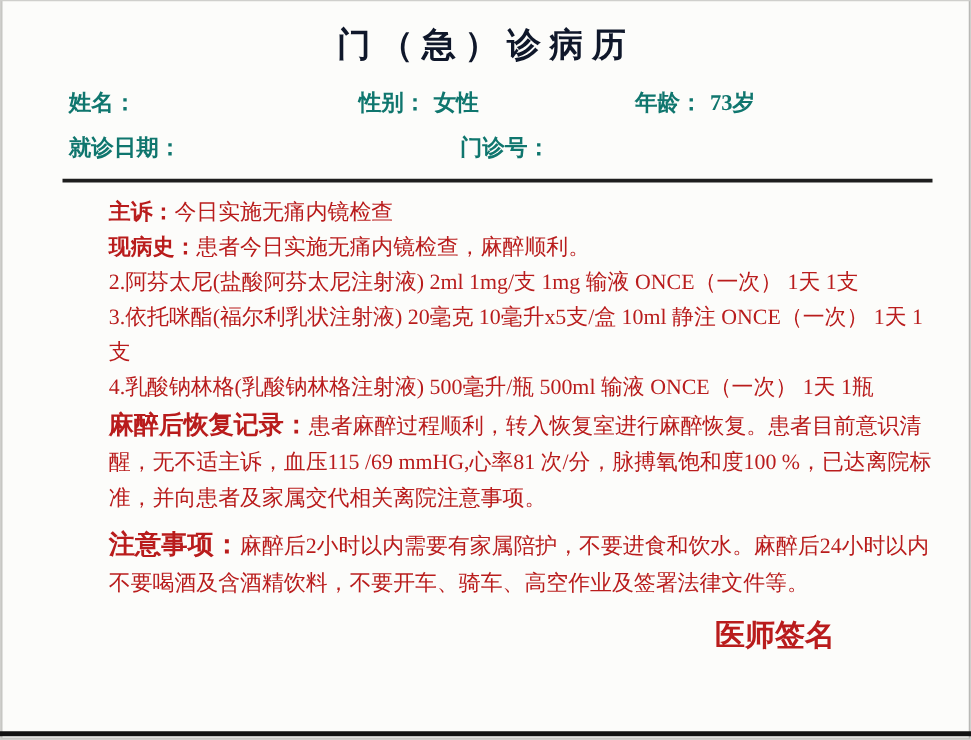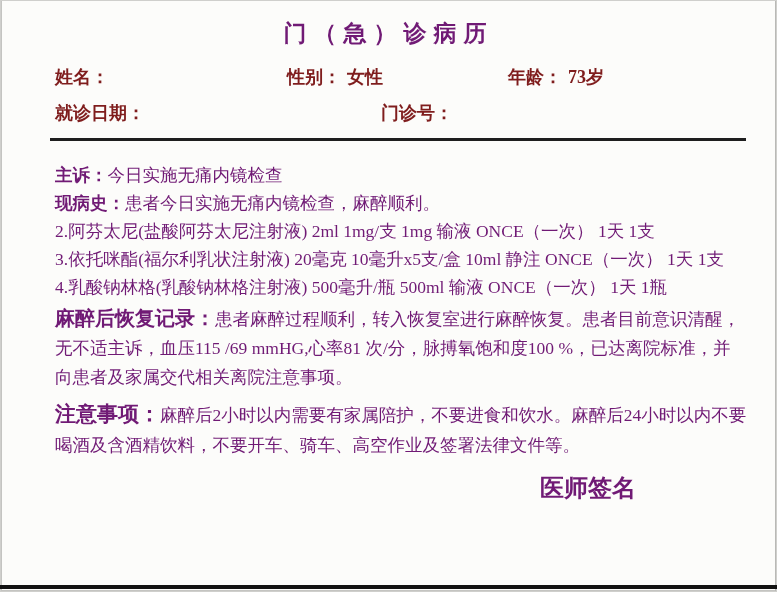--- a/index.html
+++ b/index.html
@@ -15,54 +15,53 @@
     background: #fcfcfa;
     color: #1b1b1b;
     font-family: "Liberation Serif", "DejaVu Serif", serif;
     box-sizing: border-box;
     overflow: hidden;
     box-shadow: inset 0 0 0 1px #cfcfcc, inset -2px 0 0 #b9b9b6, inset 2px -2px 0 #c4c4c1;
   }
   .title {
     margin: 18px 0 0 0;
     text-align: center;
-    font-size: 23px;
+    font-size: 27px;
     font-weight: bold;
     letter-spacing: 7px;
-    color: #701a75;
+    color: #0f172a;
   }
   .hdr-row {
     display: flex;
     padding-left: 55px;
-    padding-right: 51px;
+    padding-right: 64px;
     font-size: 18px;
     font-weight: bold;
-    color: #7f1d1d;
+    color: #0f766e;
   }
   .hdr-row.row1 { margin-top: 16px; }
   .hdr-row.row2 { margin-top: 12px; }
   .hdr-field { white-space: nowrap; }
   .hf-name   { flex: 0 0 232px; }
   .hf-gender { flex: 0 0 221px; }
   .hf-age    { flex: 1 1 auto; }
   .hf-opno   { flex: 0 0 345px; }
   .hf-date   { flex: 1 1 auto; }
   .hdr-value { font-weight: bold; padding-left: 6px; }
   .rule {
     margin: 13px 0 0 50px;
     width: 696px;
     height: 0;
     border-top: 3px solid #1e1e1e;
   }
   .body-text {
-    padding: 9px 30px 0 55px;
+    padding: 9px 30px 0 87px;
     font-size: 17.5px;
     line-height: 28px;
-    color: #701a75;
-    margin-top: 11px;
+    color: #b91c1c;
   }
   .body-text p { margin: 0; }
   .lbl { font-weight: bold; }
   .recovery {
     margin-top: 3px !important;
     line-height: 29px;
   }
   .recovery .lbl { font-size: 20px; }
   .precautions {
     margin-top: 7px !important;

